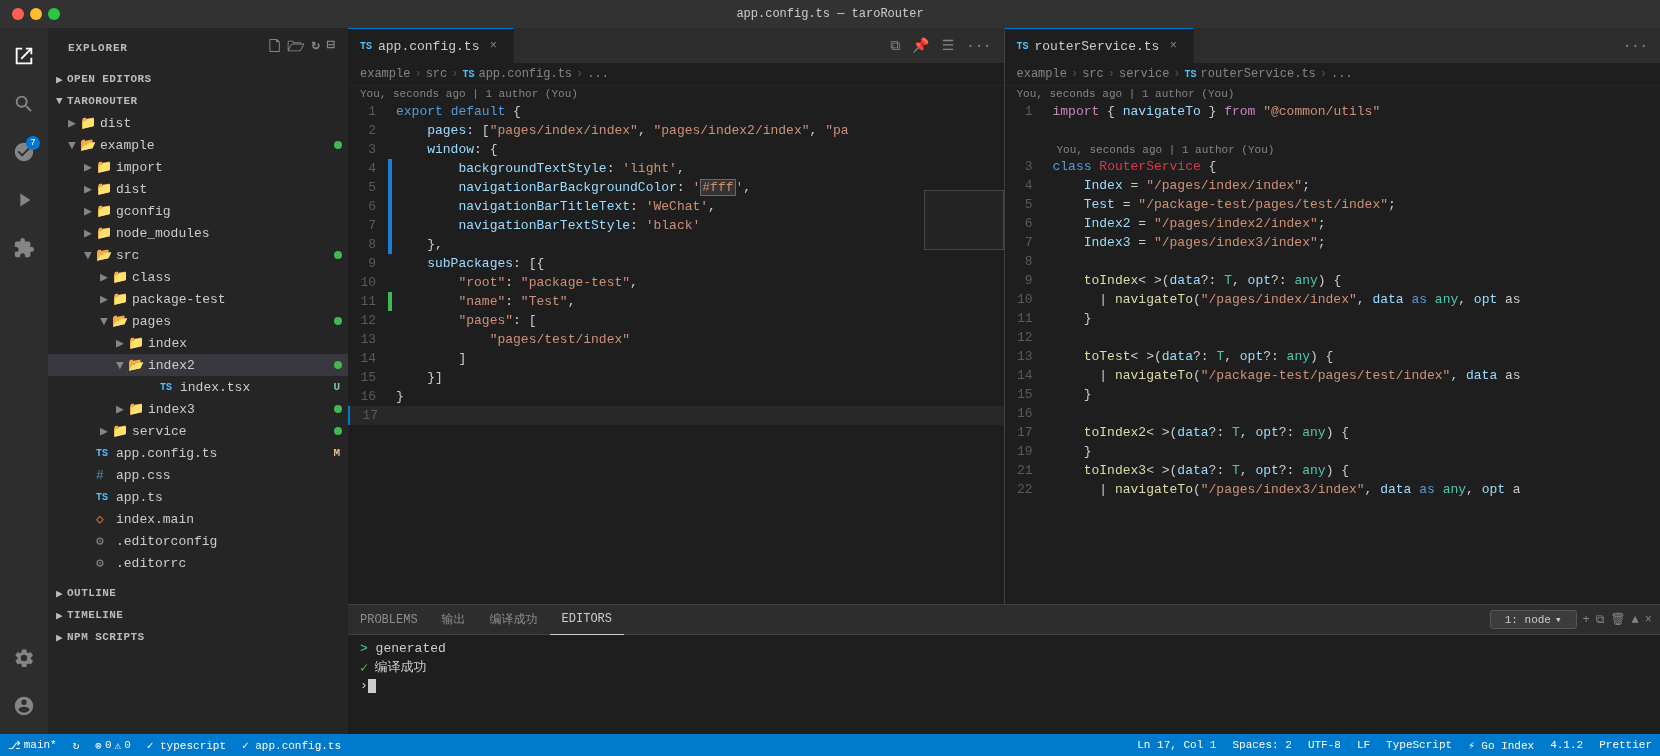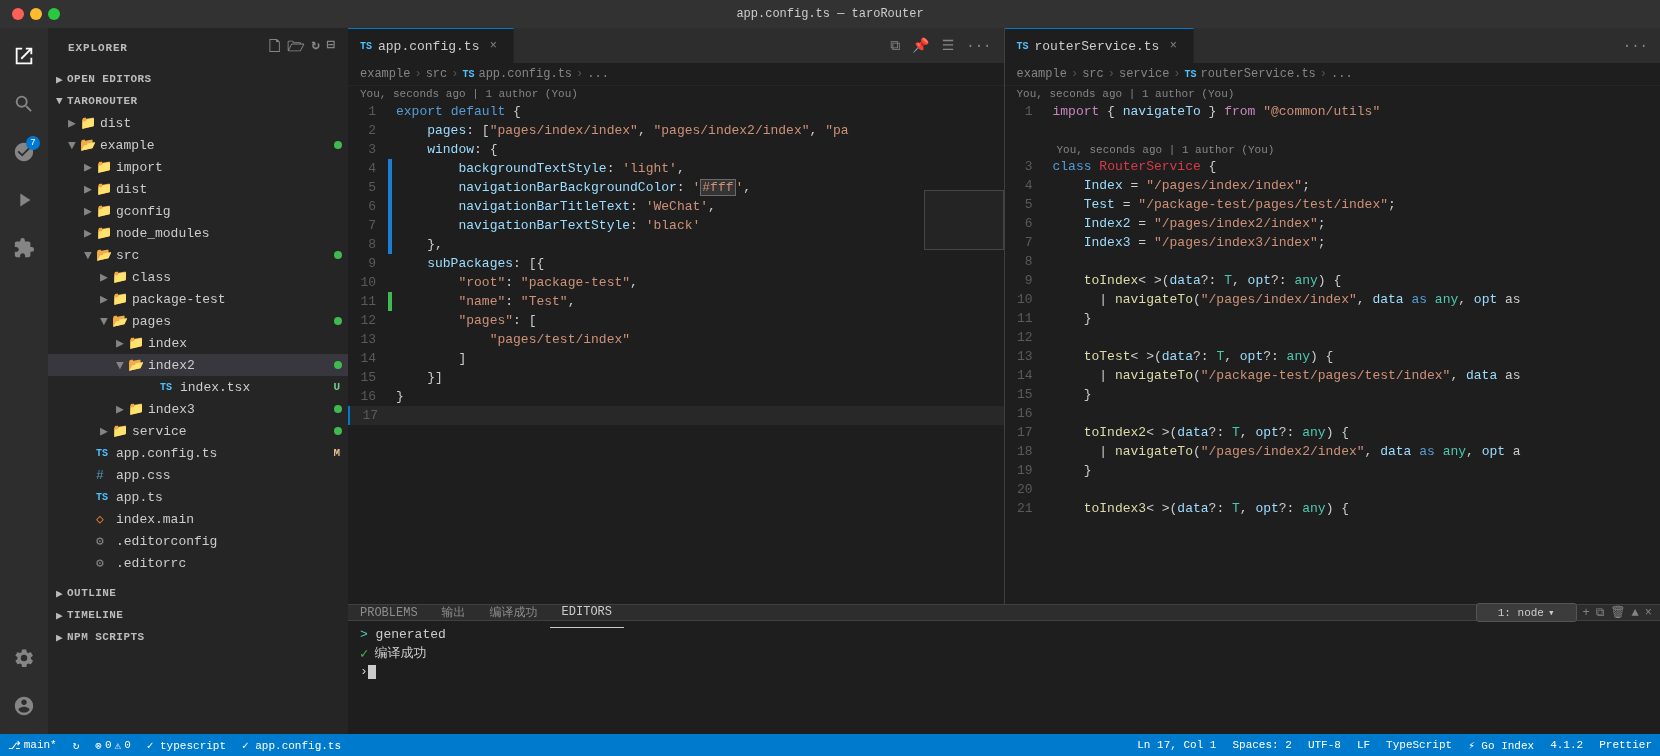--- a/index.html
+++ b/index.html
@@ -313,21 +313,21 @@
       height: 130px;
       background: #1e1e1e;
       border-top: 1px solid #404040;
       display: flex;
       flex-direction: column;
       flex-shrink: 0;
     }
     .panel-tabs {
       display: flex;
       align-items: center;
-      height: 16px;
+      height: 30px;
       background: #2d2d2d;
       border-bottom: 1px solid #404040;
       flex-shrink: 0;
     }
     .panel-tab {
       padding: 0 12px;
       height: 30px;
       display: flex; align-items: center;
       color: #8d8d8d;
       font-size: 12px;
@@ -346,21 +346,21 @@
     }
     .panel-prompt { color: #4ec9b0; }
     .success-icon { color: #3fb950; font-size: 14px; margin-right: 6px; }
     .terminal-row { display: flex; align-items: center; margin-bottom: 2px; }
     .terminal-caret { display: inline-block; background: #cccccc; width: 8px; height: 14px; vertical-align: middle; }
     .panel-dropdown {
       background: #3c3c3c;
       color: #cccccc;
       border: 1px solid #555;
       border-radius: 3px;
-      padding: 2px 21px;
+      padding: 2px 14px;
       font-size: 11px;
       cursor: pointer;
       display: flex; align-items: center; gap: 4px;
     }
     .panel-right-actions {
       display: flex; align-items: center; gap: 4px; padding-right: 6px;
     }
 
     
     .status-bar {
@@ -894,44 +894,39 @@
             <span class="line-indicator"></span>
             <span class="line-content">&nbsp;</span>
           </div>
 
           <div class="code-line">
             <span class="line-num">17</span>
             <span class="line-indicator"></span>
             <span class="line-content">    <span class="fn">toIndex2</span>&lt; &gt;(<span class="param">data</span>?: <span class="type">T</span>, <span class="param">opt</span>?: <span class="type">any</span>) {</span>
           </div>
 
-          <div class="code-line">
-            <span class="line-num">18</span>
-            <span class="line-indicator"></span>
-            <span class="line-content">      | <span class="fn">navigateTo</span>(<span class="str">"/pages/index2/index"</span>, <span class="var">data</span> <span class="kw">as</span> <span class="type">any</span>, <span class="var">opt</span> a</span>
-          </div>
 
           <div class="code-line">
             <span class="line-num">19</span>
             <span class="line-indicator"></span>
             <span class="line-content">    }</span>
           </div>
 
-          <div class="code-line">
-            <span class="line-num">20</span>
-            <span class="line-indicator"></span>
-            <span class="line-content">&nbsp;</span>
-          </div>
 
           <div class="code-line">
             <span class="line-num">21</span>
             <span class="line-indicator"></span>
             <span class="line-content">    <span class="fn">toIndex3</span>&lt; &gt;(<span class="param">data</span>?: <span class="type">T</span>, <span class="param">opt</span>?: <span class="type">any</span>) {</span>
           </div>
 
+          <div class="code-line">
+            <span class="line-num">22</span>
+            <span class="line-indicator"></span>
+            <span class="line-content">      | <span class="fn">navigateTo</span>(<span class="str">"/pages/index3/index"</span>, <span class="var">data</span> <span class="kw">as</span> <span class="type">any</span>, <span class="var">opt</span> a</span>
+          </div>
         </div>
       </div>
 
     </div>
 
     <div class="panel">
       <div class="panel-tabs">
         <div class="panel-tab">
           <span>PROBLEMS</span>
         </div>

